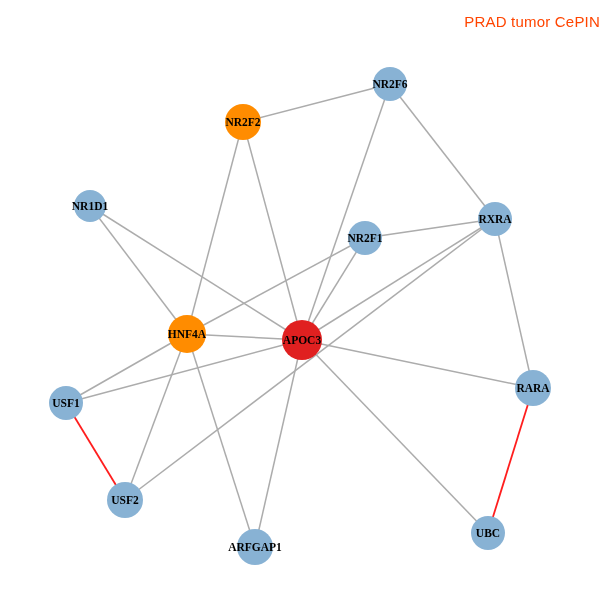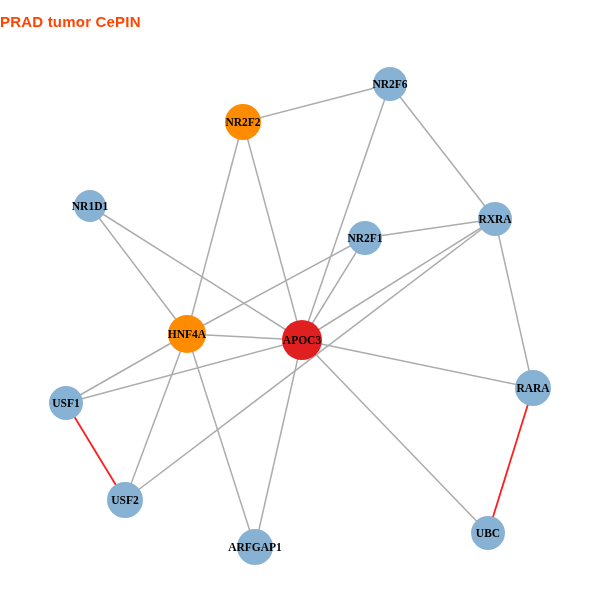--- a/index.html
+++ b/index.html
@@ -6,23 +6,23 @@
   .stage{
     position:relative;
     width:600px;height:600px;
     background:#ffffff;
     overflow:hidden;
     font-family:"Liberation Sans", sans-serif;
   }
   .plot-title{
     position:absolute;
     top:13px;left:0;width:600px;
-    text-align:left;
+    text-align:right;
     font-size:15px;
-    font-weight:700;
+    font-weight:400;
     letter-spacing:0.2px;
   }
   svg{position:absolute;top:0;left:0;}
   .node-label{
     font-family:"Liberation Serif","DejaVu Serif",serif;
     font-weight:bold;
     font-size:11.5px;
     fill:#000000;
     text-anchor:middle;
     pointer-events:none;

